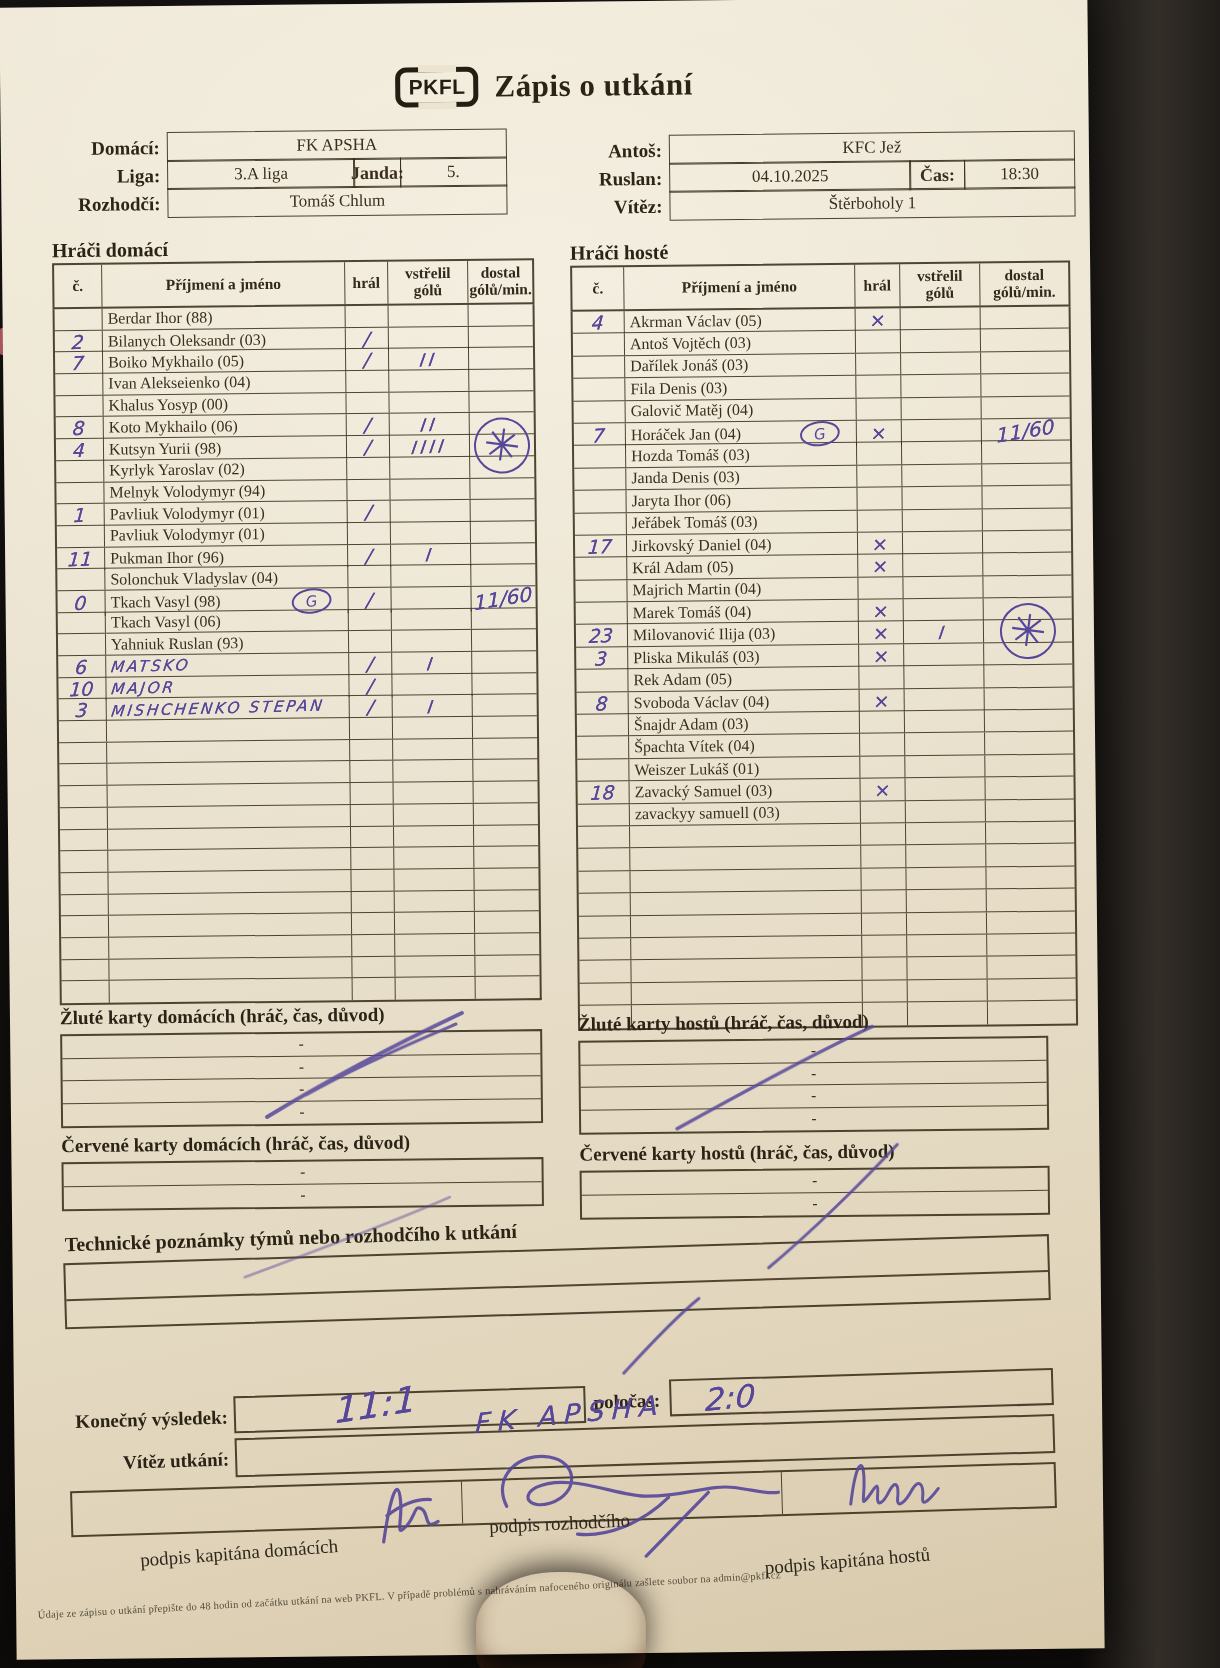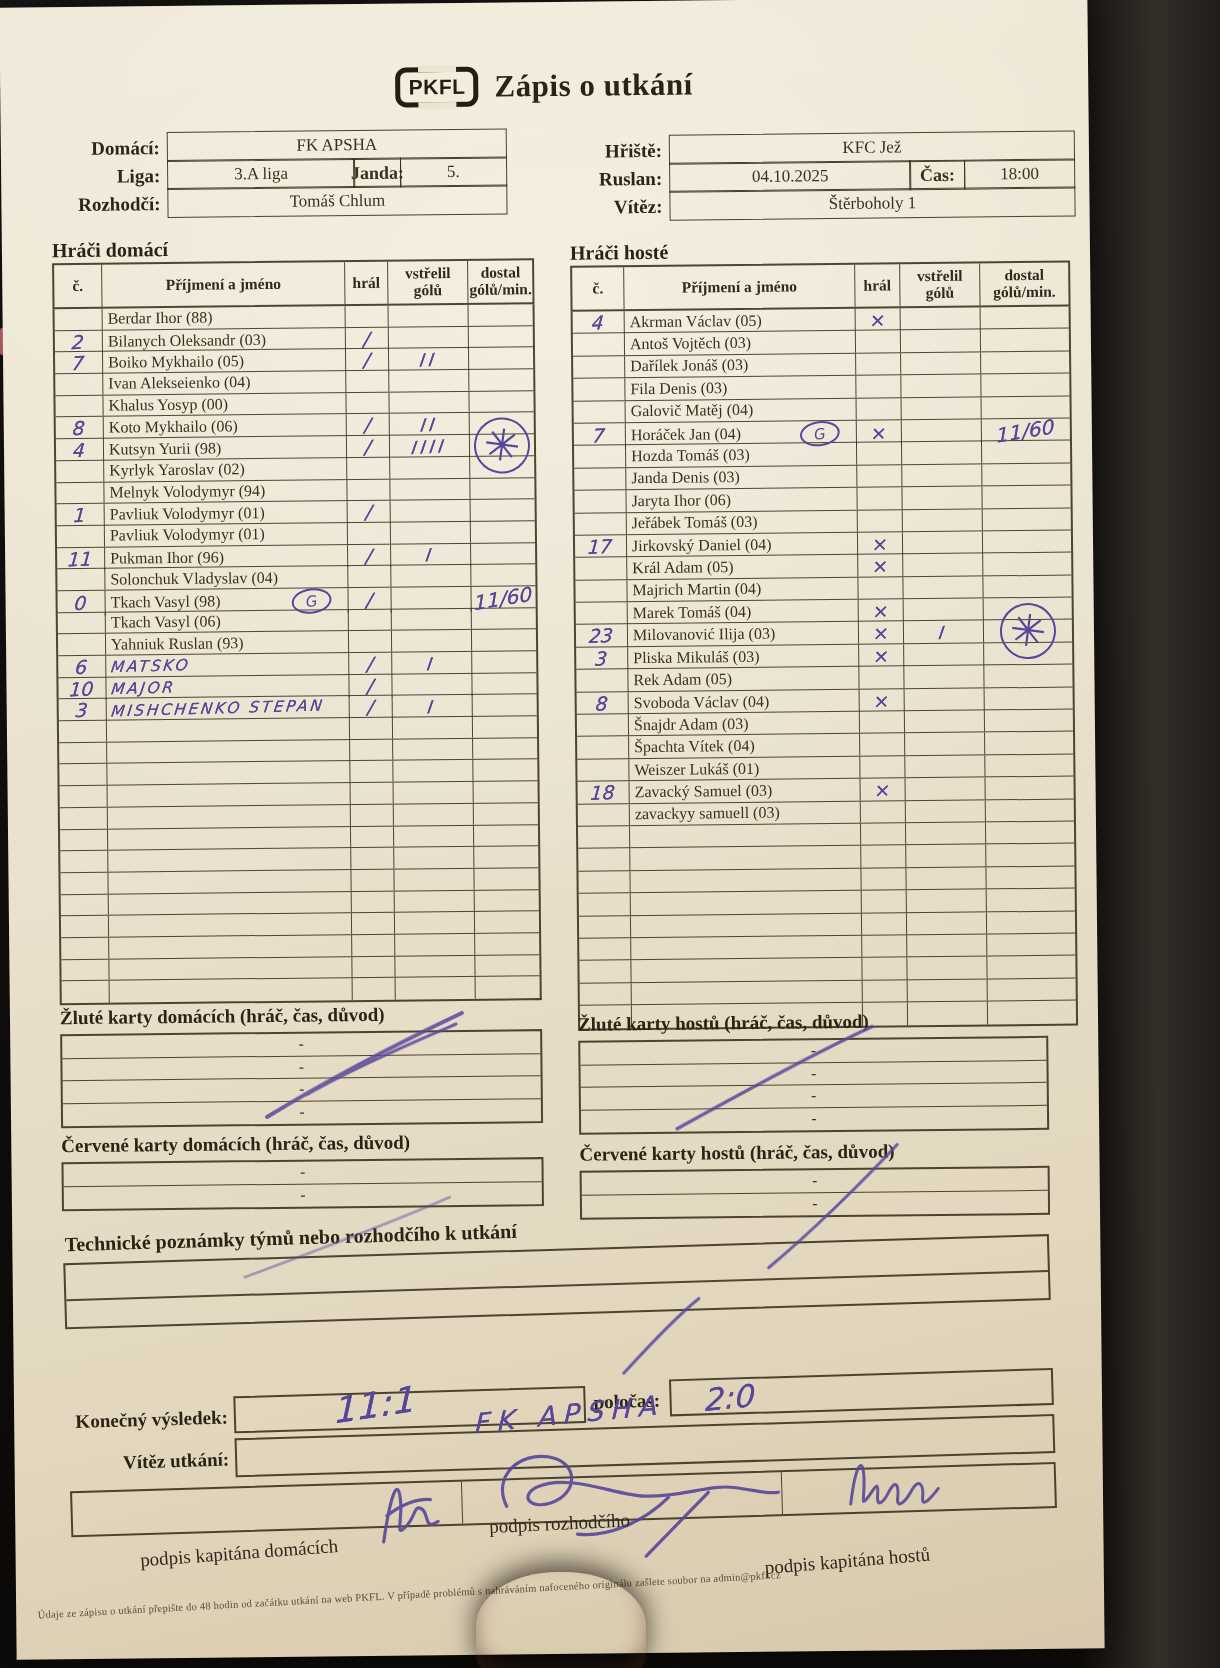--- a/index.html
+++ b/index.html
@@ -156,28 +156,28 @@
         <div class="ibox" style="flex:1;margin-left:-1.7px">5.</div>
       </div>
       <div class="irow">
         <div class="ilabel">Rozhodčí:</div>
         <div class="ibox" style="flex:1">Tomáš Chlum</div>
       </div>
     </div>
 
     <div class="info info-right">
       <div class="irow">
-        <div class="ilabel">Hřiště:</div>
+        <div class="ilabel">Antoš:</div>
         <div class="ibox" style="flex:1">KFC Jež</div>
       </div>
       <div class="irow">
         <div class="ilabel">Ruslan:</div>
         <div class="ibox" style="width:242px">04.10.2025</div>
         <div class="ibox iblabel" style="width:56px;margin-left:-1.7px">Čas:</div>
-        <div class="ibox" style="flex:1;margin-left:-1.7px">18:00</div>
+        <div class="ibox" style="flex:1;margin-left:-1.7px">18:30</div>
       </div>
       <div class="irow">
         <div class="ilabel">Vítěz:</div>
         <div class="ibox" style="flex:1">Štěrboholy 1</div>
       </div>
     </div>
 
     <div class="ptable home-table">
       <div class="ttitle">Hráči domácí</div>
       <div class="thead">

